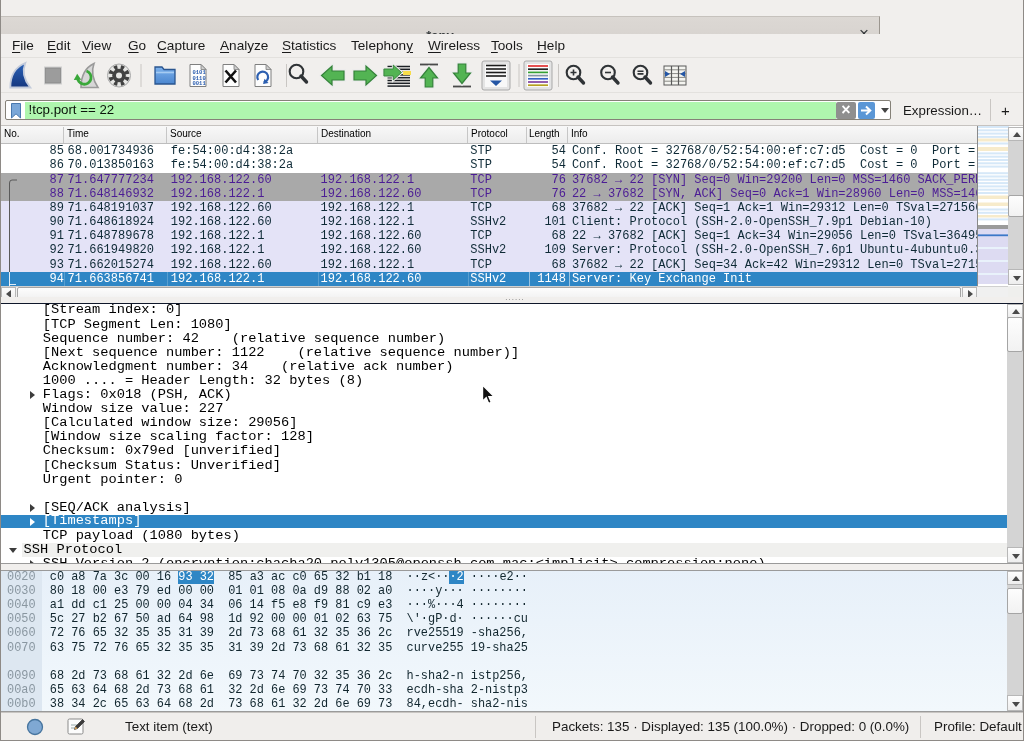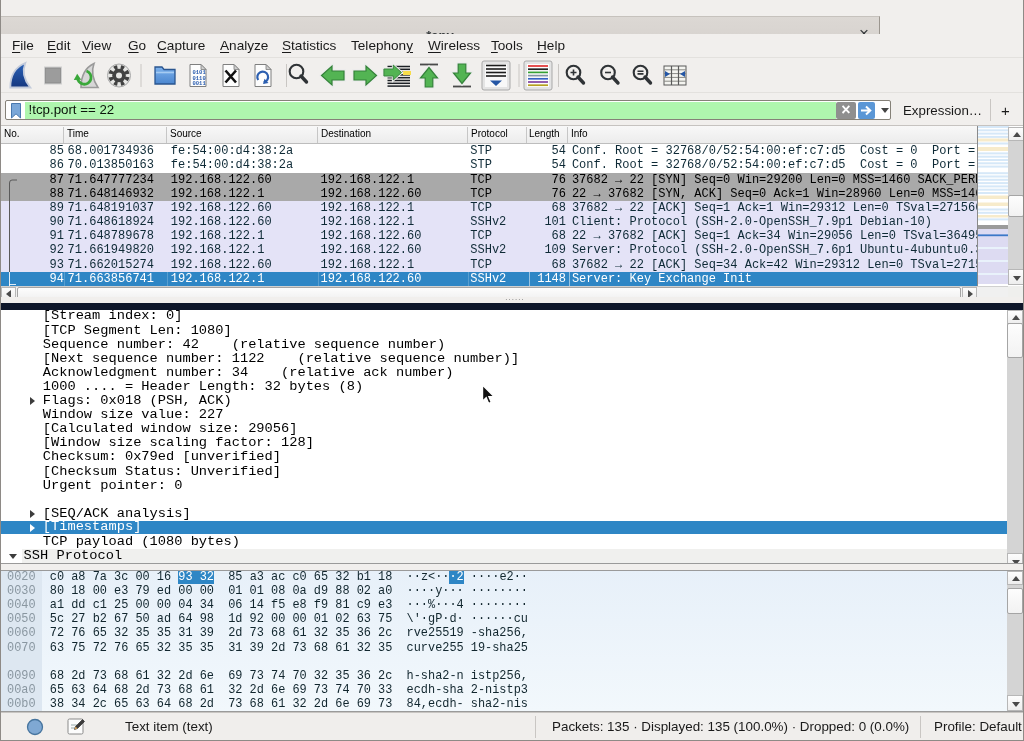--- a/index.html
+++ b/index.html
@@ -33,41 +33,41 @@
 #phead span{position:absolute;top:2px}
 #phead i{position:absolute;top:1px;width:1px;height:16px;background:#c6c6c6;font-style:normal}
 .prow{position:absolute;left:0;width:976px;height:14.5px;font-size:12px;line-height:14.5px;color:#0e2a36;overflow:hidden}
 .prow span{position:absolute;top:0}
 .c-no{left:0;width:63px;text-align:right}
 .c-t{left:66.6px}.c-s{left:169.8px}.c-d{left:319.6px}.c-p{left:469.3px}
 .c-l{left:468px;width:97px;text-align:right}
 .rsep{position:absolute;top:0;width:1px;height:14.15px;background:rgba(255,255,255,0.2)}
 .c-i{left:570.9px}
 .r-w{background:#fff}
-.r-g{background:#a9a9a9;color:#000000}
+.r-g{background:#a9a9a9;color:#4c1d95}
 .r-v{background:#e4e3f7}
 .r-sel{background:#2e86c5;color:#fff}
 
 #mmap{position:absolute;left:976px;top:0;width:31px;height:160px;border-left:1px solid #8a8a8a;background:#fff}
 
 .vsb{position:absolute;width:16px;background:#d4d4d4}
 .sbtn{position:absolute;left:0;width:16px;height:14px;background:linear-gradient(#fdfdfd,#eee);border:1px solid #b7b7b7}
 .sb-thumb{position:absolute;left:0;width:16px;background:linear-gradient(#fdfdfd,#f2f2f2);border:1px solid #a5a5a5;border-radius:2px}
 .arr{position:absolute;width:0;height:0;left:4px}
 .a-up{border-left:4px solid transparent;border-right:4px solid transparent;border-bottom:5px solid #4a4a4a;top:4px}
 .a-dn{border-left:4px solid transparent;border-right:4px solid transparent;border-top:5px solid #4a4a4a;top:5px}
 .a-lf{border-top:4px solid transparent;border-bottom:4px solid transparent;border-right:5px solid #4a4a4a;top:3px;left:4px}
 .a-rt{border-top:4px solid transparent;border-bottom:4px solid transparent;border-left:5px solid #4a4a4a;top:3px;left:5px}
 
 #plhs{position:absolute;left:0;top:160px;width:1007px;height:12px;background:#f0f0f0;border-top:1px solid #d0d0d0}
 
 #split1{left:1px;top:297px;width:1022px;height:6px;background:#f1efed}
 #split1 .dots{position:absolute;left:504px;top:0.5px;width:24px;height:4px;color:#8d8d8d;font-size:8px;line-height:4px;letter-spacing:0.6px}
 
-#details{left:1px;top:303px;width:1022px;height:261px;background:#fff;border-top:7px solid #0f172a;border-bottom:1px solid #9a9a9a;overflow:hidden}
+#details{left:1px;top:303px;width:1022px;height:261px;background:#fff;border-top:1px solid #0f172a;border-bottom:1px solid #9a9a9a;overflow:hidden}
 .dline{position:absolute;left:0;width:1006px;height:14.2px;font-size:13.7px;line-height:14.2px;color:#000;font-family:"Liberation Mono",monospace;white-space:pre}
 .dline .tx{position:absolute;left:41.8px}
 .dline .tx1{position:absolute;left:22.6px}
 .dsel{background:#2e86c5;color:#fff}
 .tri{position:absolute;width:0;height:0}
 .tri-r{border-top:4px solid transparent;border-bottom:4px solid transparent;border-left:5px solid #3c3c3c;left:29px;top:3px}
 .tri-d{border-left:4px solid transparent;border-right:4px solid transparent;border-top:5px solid #3c3c3c;left:8px;top:5px}
 
 #gap2{left:1px;top:564px;width:1022px;height:6px;background:#f1efed}
 

